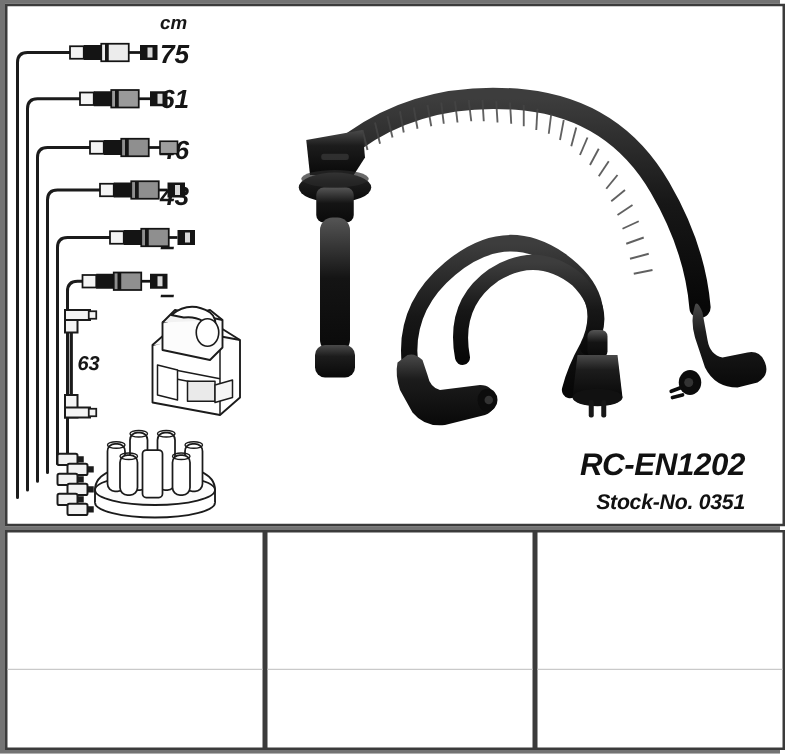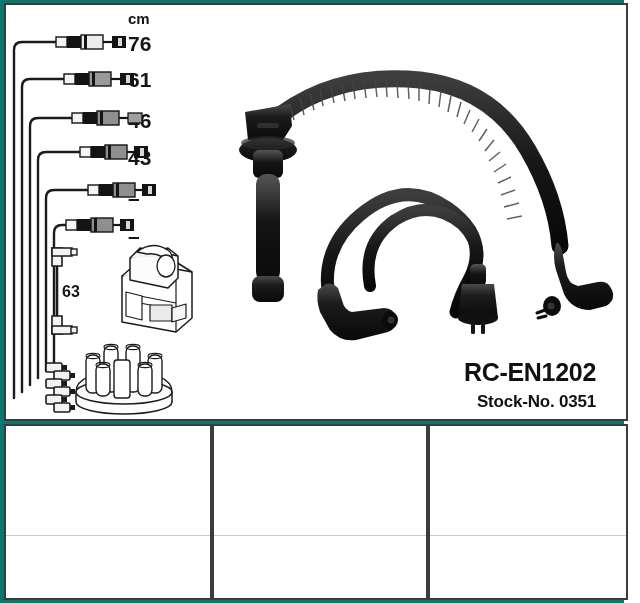--- a/index.html
+++ b/index.html
@@ -1,21 +1,21 @@
 <!DOCTYPE html>
 <html><head>
 <meta charset="utf-8">
 <style>
   html,body{margin:0;padding:0;background:#ffffff;}
   body{
     width:640px;height:603px;overflow:hidden;
     font-family:"Liberation Sans", sans-serif;
     color:#111;
   }
-  #root{position:relative;width:624px;height:603px;background:#0f766e;}
+  #root{position:relative;width:624px;height:603px;background:#737373;font-style:italic;}
 
   
   .panel-main{
     position:absolute;left:4px;top:3px;width:624px;height:418px;
     border:2px solid #3b3b3b;background:#fff;box-sizing:border-box;
   }
   .panel-bottom{
     position:absolute;top:424px;height:176px;
     border:2px solid #3b3b3b;background:#fff;box-sizing:border-box;
   }
@@ -55,21 +55,21 @@
   }
 </style>
 </head>
 <body>
 
 <div id="root">
 
   <div class="panel-main"></div>
 
   <div class="meas unit">cm</div>
-  <div class="meas" style="top:33px">76</div>
+  <div class="meas" style="top:33px">75</div>
   <div class="meas" style="top:69px">61</div>
   <div class="meas" style="top:110px">46</div>
   <div class="meas" style="top:147px">43</div>
   <div class="meas dash" style="top:187px">–</div>
   <div class="meas dash" style="top:225px">–</div>
 
   <div class="len63">63</div>
 
   <div class="prod-code">RC-EN1202</div>
   <div class="prod-stock">Stock-No. 0351</div>

